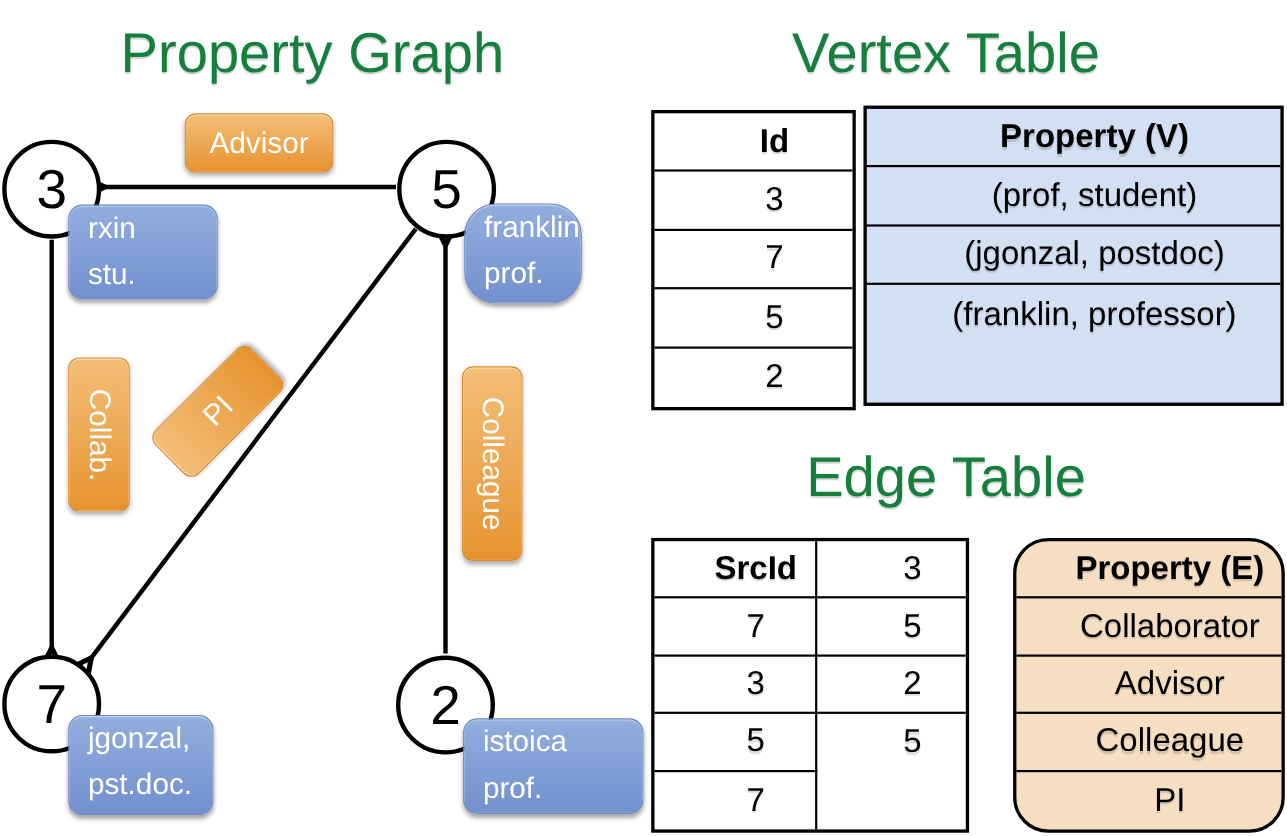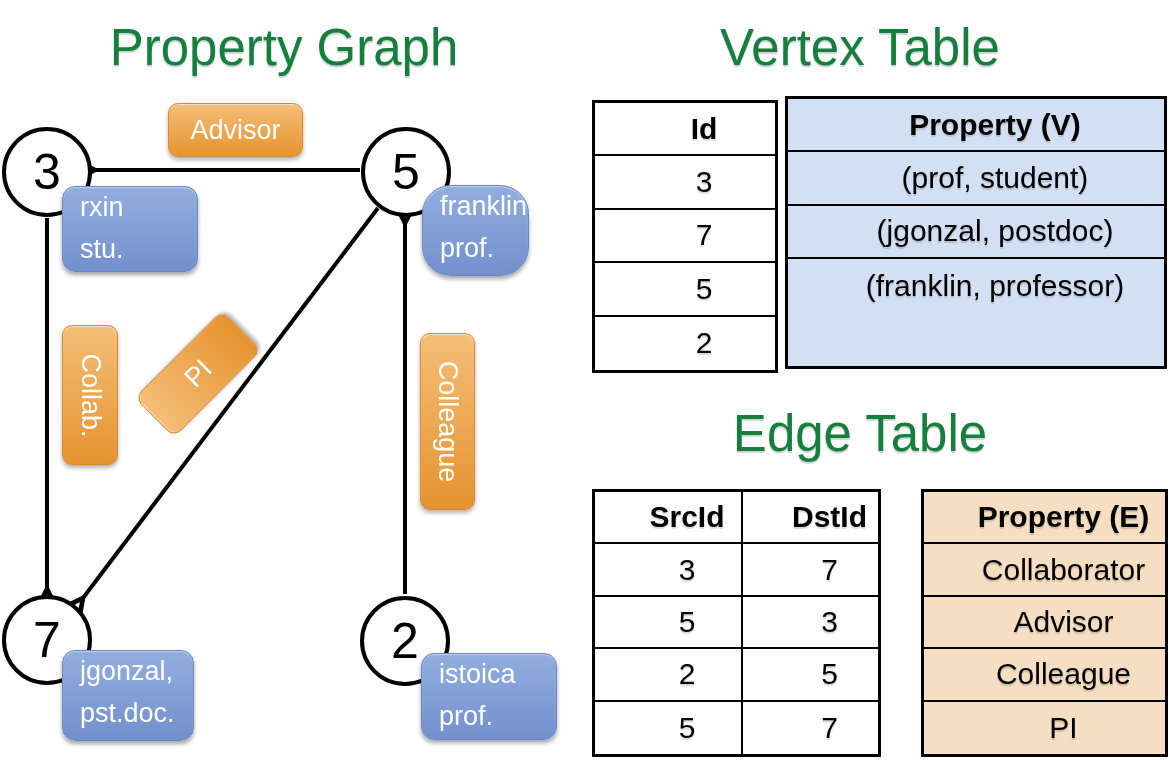--- a/index.html
+++ b/index.html
@@ -83,21 +83,21 @@
     <span>stu.</span>
   </div>
   <div class="propbox" style="left:422px;top:185px;width:107px;height:91px;border-radius:29px;">
     <span>franklin,</span>
     <span>prof.</span>
   </div>
   <div class="propbox" style="left:62px;top:650px;width:132px;height:91px;">
     <span>jgonzal,</span>
     <span>pst.doc.</span>
   </div>
-  <div class="propbox" style="left:421px;top:653px;width:136px;height:87px;">
+  <div class="propbox" style="left:421px;top:653px;width:164px;height:87px;">
     <span>istoica</span>
     <span>prof.</span>
   </div>
 
   <div class="elabel" style="left:168px;top:103px;width:135px;height:54px;">
     <span>Advisor</span>
   </div>
   <div class="elabel" style="left:62px;top:325px;width:56px;height:140px;">
     <span class="vtext">Collab.</span>
   </div>
@@ -122,32 +122,31 @@
     <div class="cell hdr">Property (V)</div>
     <div class="cell">(prof, student)</div>
     <div class="cell">(jgonzal, postdoc)</div>
     <div class="cell">(franklin, professor)</div>
   </div>
 
   <div class="big-title" style="left:580px;top:404px;width:560px;">Edge Table</div>
 
   <div class="subtable two" style="left:592px;top:489px;width:289px;height:268px;">
     <div class="cell hdr">SrcId</div>
-    <div class="cell hdr">DstId</div>
     <div class="cell">3</div>
     <div class="cell">7</div>
     <div class="cell">5</div>
     <div class="cell">3</div>
     <div class="cell">2</div>
     <div class="cell">5</div>
     <div class="cell">5</div>
     <div class="cell">7</div>
   </div>
 
-  <div class="subtable one tanfill" style="left:921px;top:489px;width:247px;height:268px;">
+  <div class="subtable one tanfill" style="left:921px;top:489px;width:247px;height:268px;border-radius:32px;">
     <div class="cell hdr">Property (E)</div>
     <div class="cell">Collaborator</div>
     <div class="cell">Advisor</div>
     <div class="cell">Colleague</div>
     <div class="cell">PI</div>
   </div>
 
 </div>
 
 </body></html>

